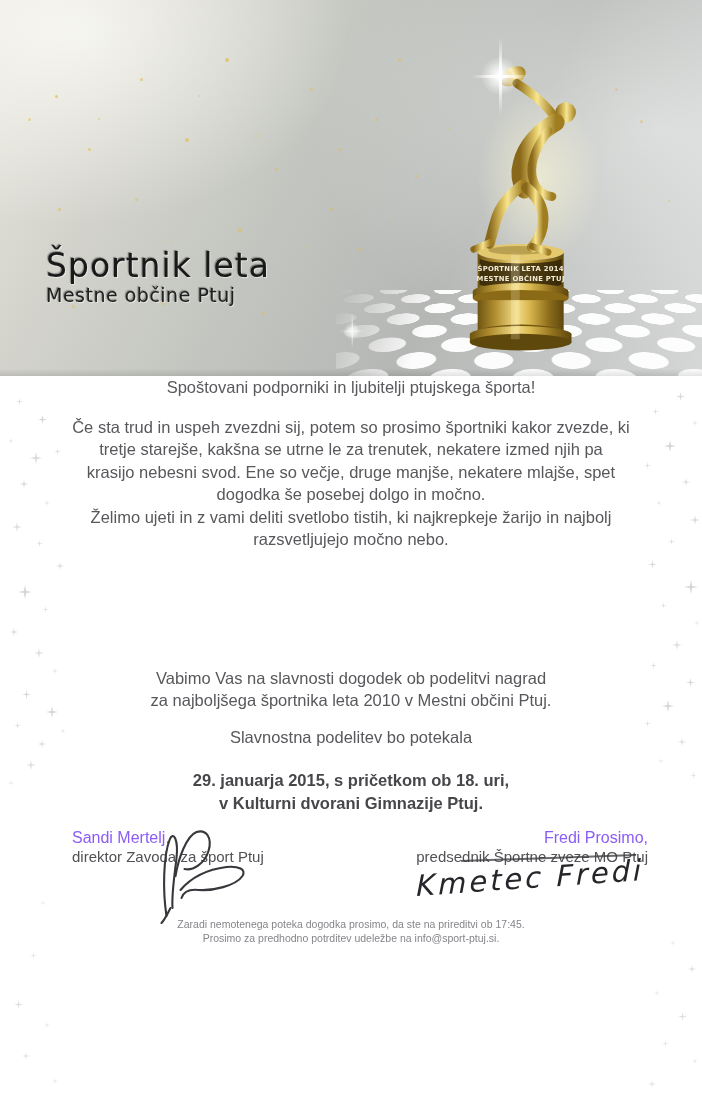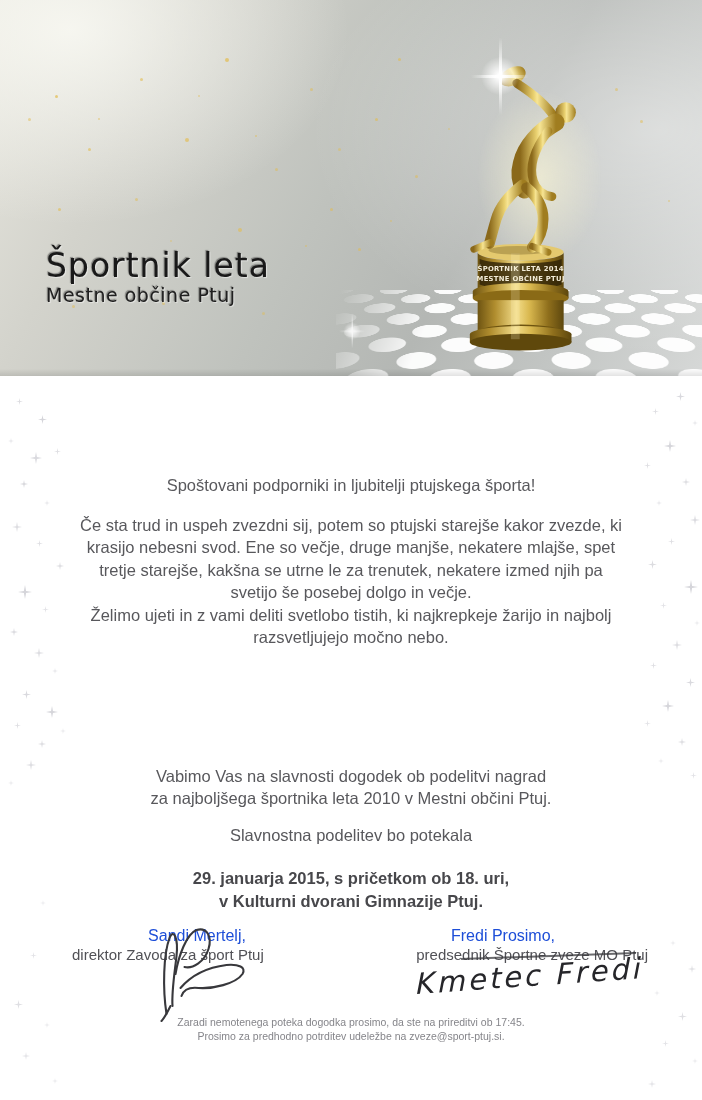--- a/index.html
+++ b/index.html
@@ -51,34 +51,34 @@
   .logo-line1{font-family:"DejaVu Sans",sans-serif;font-size:33px;line-height:36px;color:#191919;
     letter-spacing:1px;text-shadow:1px 1px 1px rgba(255,255,255,.5),-1px -1px 1px rgba(40,40,40,.45);}
   .logo-line2{font-family:"DejaVu Sans",sans-serif;font-size:19px;line-height:22px;color:#202020;
     letter-spacing:.5px;text-shadow:1px 1px 1px rgba(255,255,255,.5),-1px -1px 1px rgba(40,40,40,.45);}
   .logo-year{font-family:"DejaVu Sans",sans-serif;font-weight:700;font-size:70px;line-height:66px;
     letter-spacing:-3px;margin-left:10px;margin-top:-6px;color:#0b0b0b;
     text-shadow:2px 2px 2px rgba(255,255,255,.38),-1px -1px 2px rgba(0,0,0,.55);}
 
   
   .content{position:absolute;left:0;top:376px;width:702px;height:724px;background:#ffffff;
-    text-align:center;color:#58585c;font-size:16.5px;line-height:22.5px;padding-top:98px;box-sizing:border-box;}
+    text-align:center;color:#58585c;font-size:16.5px;line-height:22.5px;box-sizing:border-box;}
   .greeting{color:#59595d;}
   .para{margin-top:17px;}
   .p2{margin-top:0;}
   .invite{margin-top:116px;}
   .ceremony{margin-top:14px;}
   .date{margin-top:21px;font-weight:bold;color:#47474b;}
   .closing{margin-top:13px;}
 
   .signatures{margin-top:14px;display:flex;justify-content:space-between;
     padding:0 54px 0 72px;text-align:left;height:82px;}
   .sig-left{position:relative;width:250px;}
   .sig-right{position:relative;width:290px;text-align:right;}
-  .sig-name{font-size:16px;line-height:19px;color:#1d4ed8;text-align:center;}
+  .sig-name{font-size:16px;line-height:19px;color:#8b5cf6;}
   .sig-title{font-size:15px;line-height:19px;color:#515156;}
   .sig-scribble{position:absolute;left:56px;top:-4px;width:155px;height:100px;}
   .sig-strike{position:absolute;right:12px;top:29px;width:175px;height:2px;background:#3a3a3e;
     transform:rotate(-2deg);opacity:.75;}
   .sig-script{display:inline-block;font-family:"DejaVu Sans",sans-serif;font-style:italic;
     font-size:29px;letter-spacing:3px;color:#26262a;transform:rotate(-4deg) skewX(-4deg);
     margin-top:1px;margin-right:4px;}
 
   .footer{margin-top:7px;font-size:10.5px;line-height:14px;color:#85858a;}
 
@@ -196,24 +196,24 @@
         <div class="logo-line1">Športnik leta</div>
         <div class="logo-line2">Mestne občine Ptuj</div>
       </div>
     </div>
   </div>
 
   <div class="content">
     <div class="greeting">Spoštovani podporniki in ljubitelji ptujskega športa!</div>
 
     <div class="para">
-      <div>Če sta trud in uspeh zvezdni sij, potem so ptujski starejše kakor zvezde, ki</div>
+      <div>Če sta trud in uspeh zvezdni sij, potem so prosimo športniki kakor zvezde, ki</div>
+      <div>tretje starejše, kakšna se utrne le za trenutek, nekatere izmed njih pa</div>
       <div>krasijo nebesni svod. Ene so večje, druge manjše, nekatere mlajše, spet</div>
-      <div>tretje starejše, kakšna se utrne le za trenutek, nekatere izmed njih pa</div>
-      <div>svetijo še posebej dolgo in večje.</div>
+      <div>dogodka še posebej dolgo in močno.</div>
     </div>
 
     <div class="para p2">
       <div>Želimo ujeti in z vami deliti svetlobo tistih, ki najkrepkeje žarijo in najbolj</div>
       <div>razsvetljujejo močno nebo.</div>
     </div>
 
     <div class="invite">
       <div>Vabimo Vas na slavnosti dogodek ob podelitvi nagrad</div>
       <div>za najboljšega športnika leta 2010 v Mestni občini Ptuj.</div>
@@ -243,21 +243,21 @@
       <div class="sig-right">
         <div class="sig-name">Fredi Prosimo,</div>
         <div class="sig-title">predsednik Športne zveze MO Ptuj</div>
         <div class="sig-strike"></div>
         <span class="sig-script">Kmetec Fredi</span>
       </div>
     </div>
 
     <div class="footer">
       <div>Zaradi nemotenega poteka dogodka prosimo, da ste na prireditvi ob 17:45.</div>
-      <div>Prosimo za predhodno potrditev udeležbe na zveze@sport-ptuj.si.</div>
+      <div>Prosimo za predhodno potrditev udeležbe na info@sport-ptuj.si.</div>
     </div>
   </div>
 
   <div class="spark-layer" id="sparkLayer">
       <span class="spark" style="left: 16px; top: 398px; width: 7px; height: 7px; opacity: 0.5;"></span>
       <span class="spark" style="left: 38px; top: 415px; width: 9px; height: 9px; opacity: 0.6;"></span>
       <span class="spark" style="left: 8px; top: 438px; width: 6px; height: 6px; opacity: 0.4;"></span>
       <span class="spark" style="left: 30px; top: 452px; width: 12px; height: 12px; opacity: 0.55;"></span>
       <span class="spark" style="left: 54px; top: 448px; width: 7px; height: 7px; opacity: 0.45;"></span>
       <span class="spark" style="left: 20px; top: 480px; width: 8px; height: 8px; opacity: 0.6;"></span>

